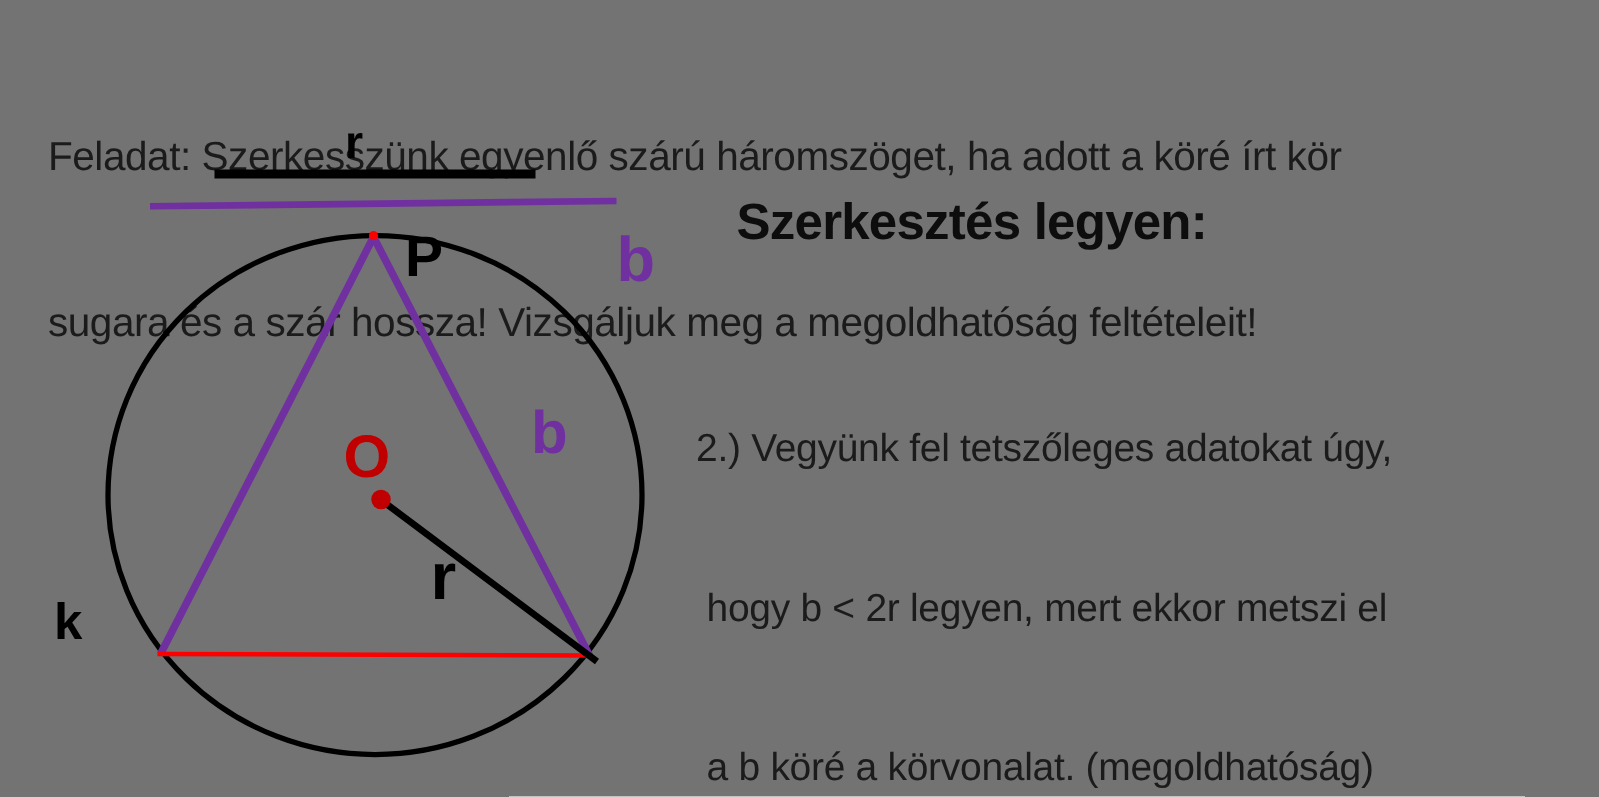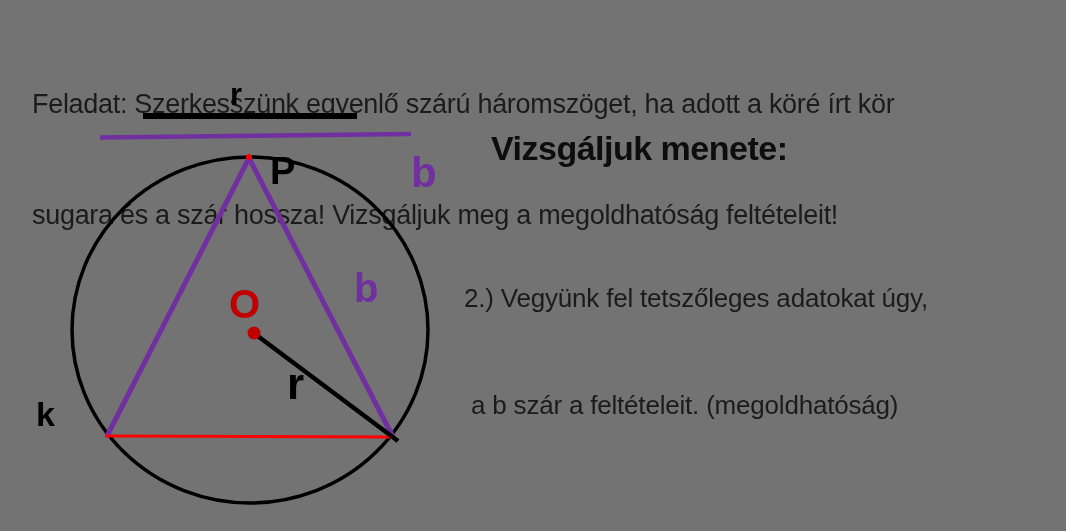--- a/index.html
+++ b/index.html
@@ -82,24 +82,25 @@
     <line x1="255" y1="334" x2="398" y2="441" stroke-width="4.5" stroke="#000000"></line>
     <text x="287" y="399" font-size="44" fill="#000000">r</text>
 
     <circle cx="254" cy="333" r="6.5" fill="#C00000"></circle>
     <text x="229" y="318" font-size="40" fill="#C00000">O</text>
 
     <circle cx="249" cy="157" r="3" fill="#FF0000"></circle>
     <text x="270" y="184" font-size="38" fill="#000000">P</text>
   </svg>
 
-  <div class="construction-heading">Vizsgáljuk menete:</div>
+  <div class="construction-heading">Szerkesztés legyen:</div>
 
   <div class="construction-steps">
     <div>2.) Vegyünk fel tetszőleges adatokat úgy,</div>
-    <div> a b szár a feltételeit. (megoldhatóság)</div>
+    <div> hogy b &lt; 2r legyen, mert ekkor metszi el</div>
+    <div> a b köré a körvonalat. (megoldhatóság)</div>
     
     
     
     
   </div>
 
 </div>
 
 </body></html>

